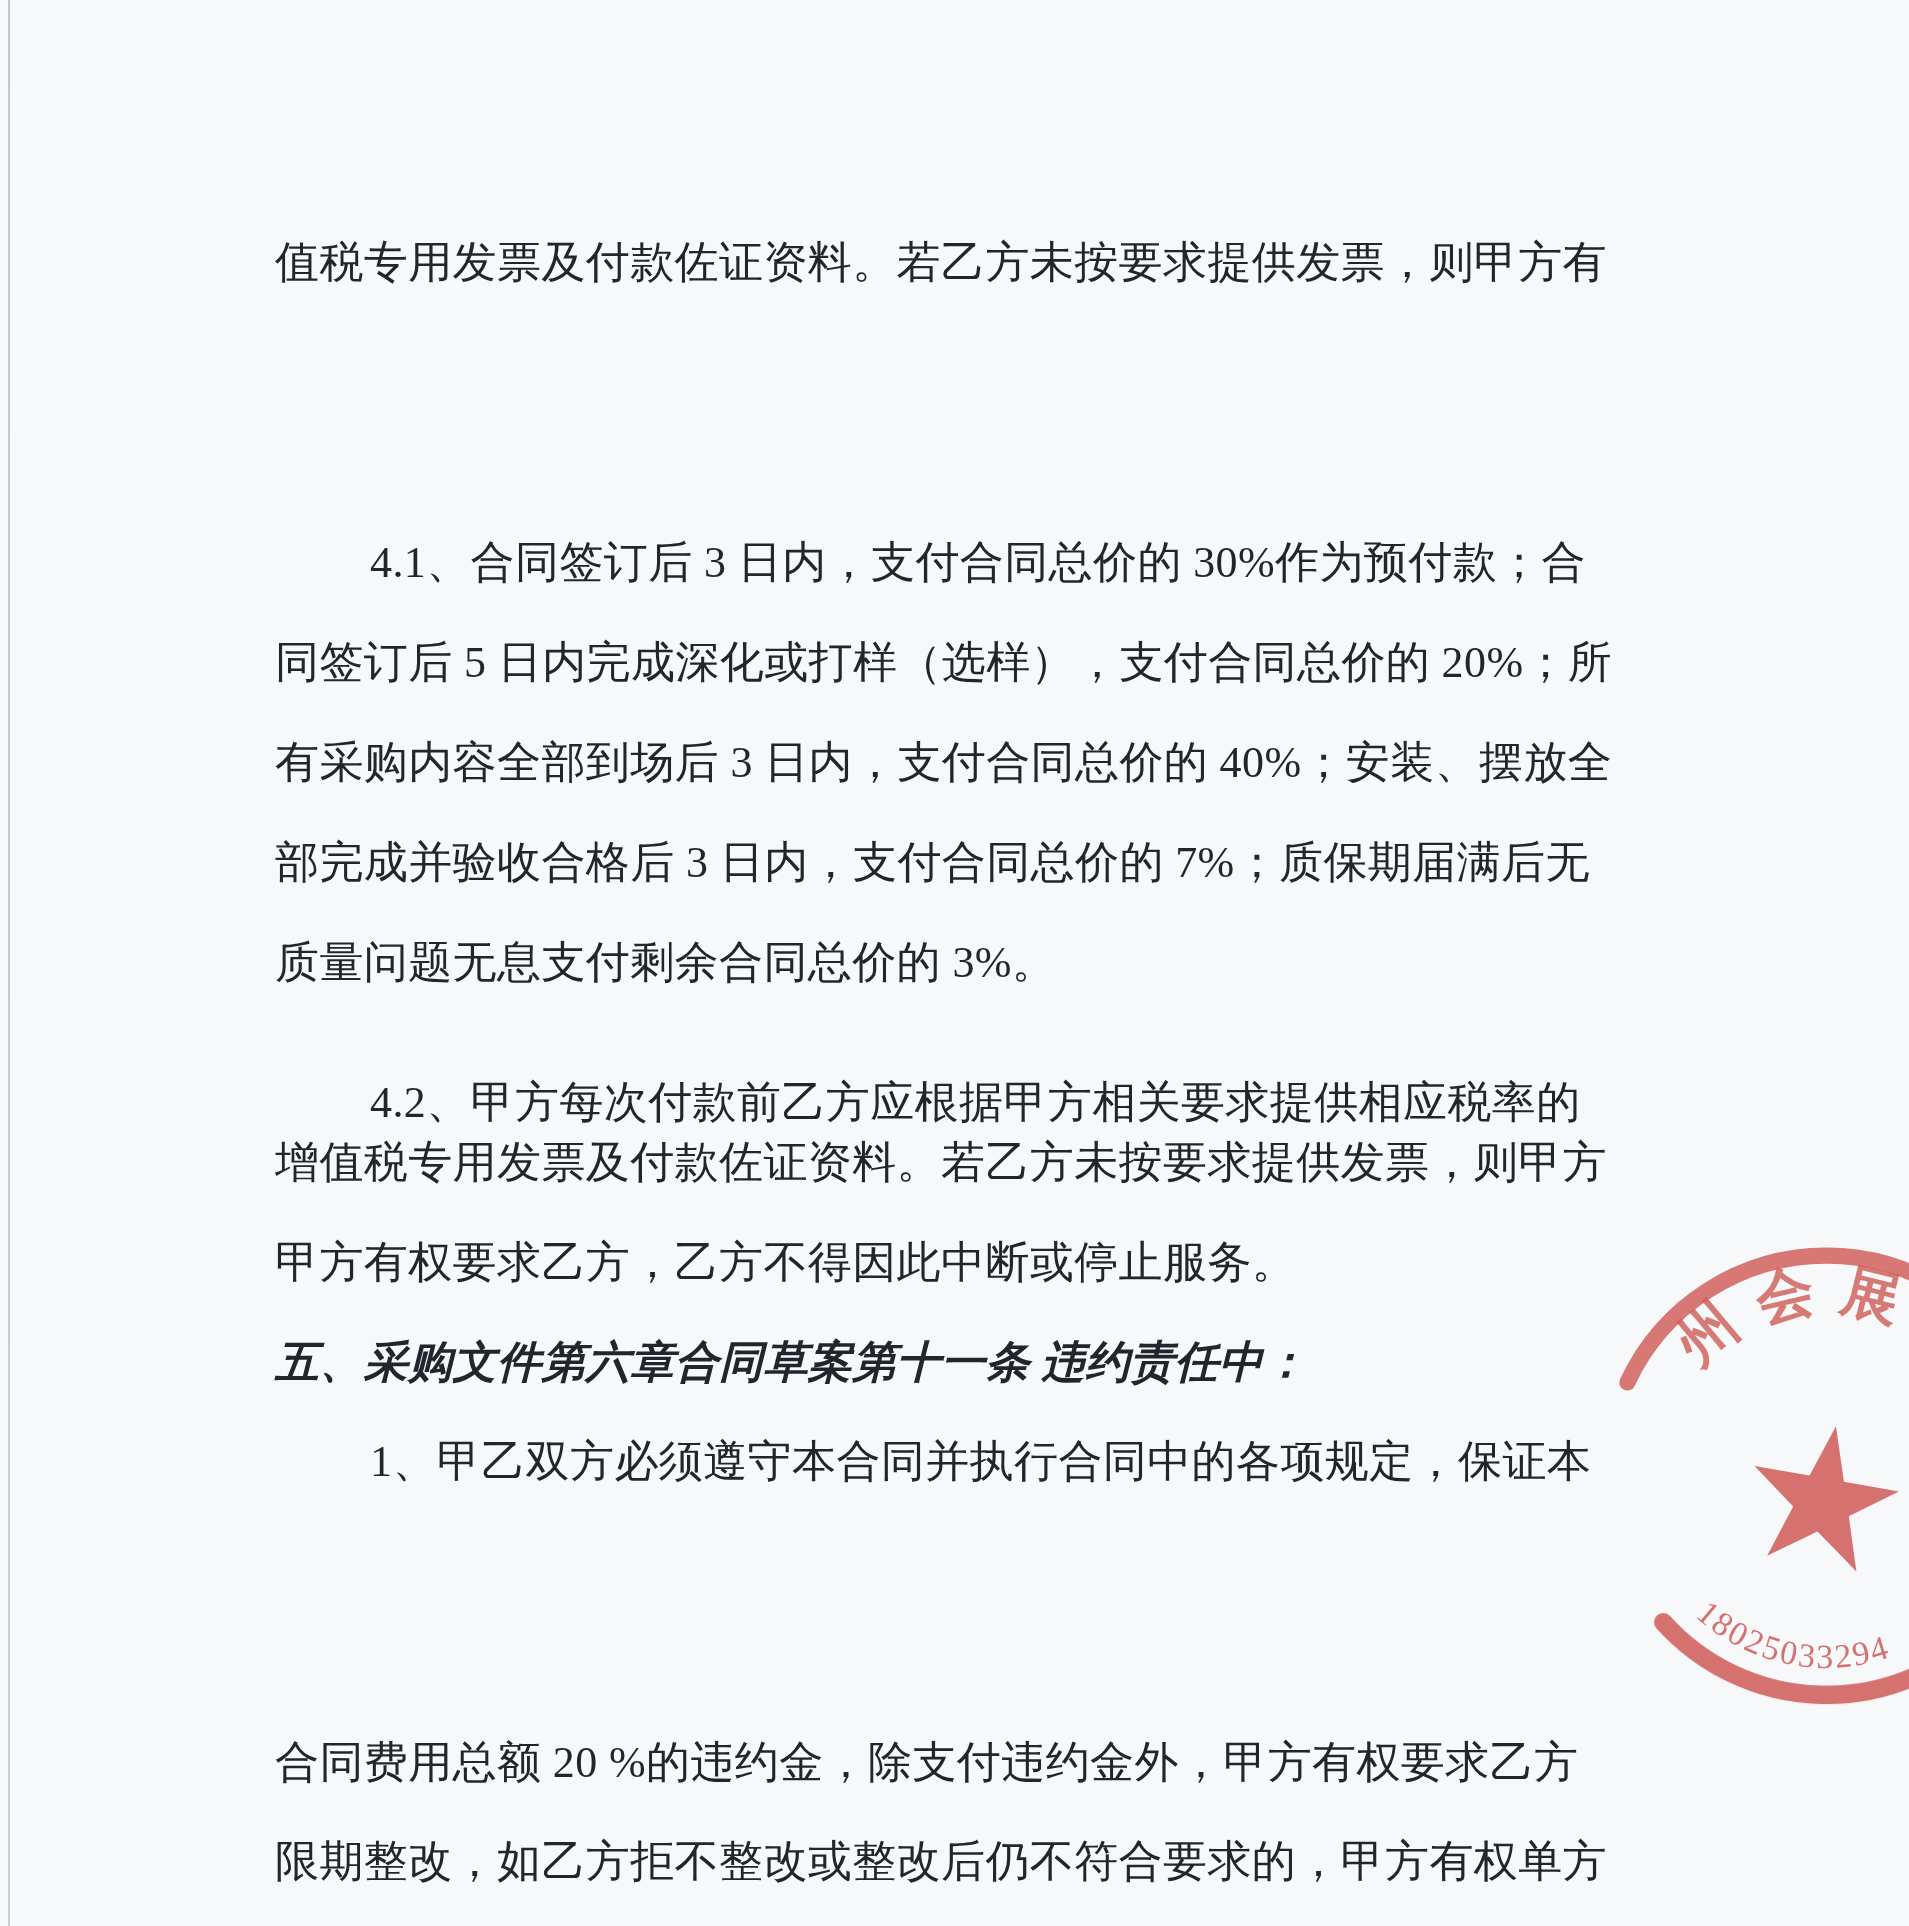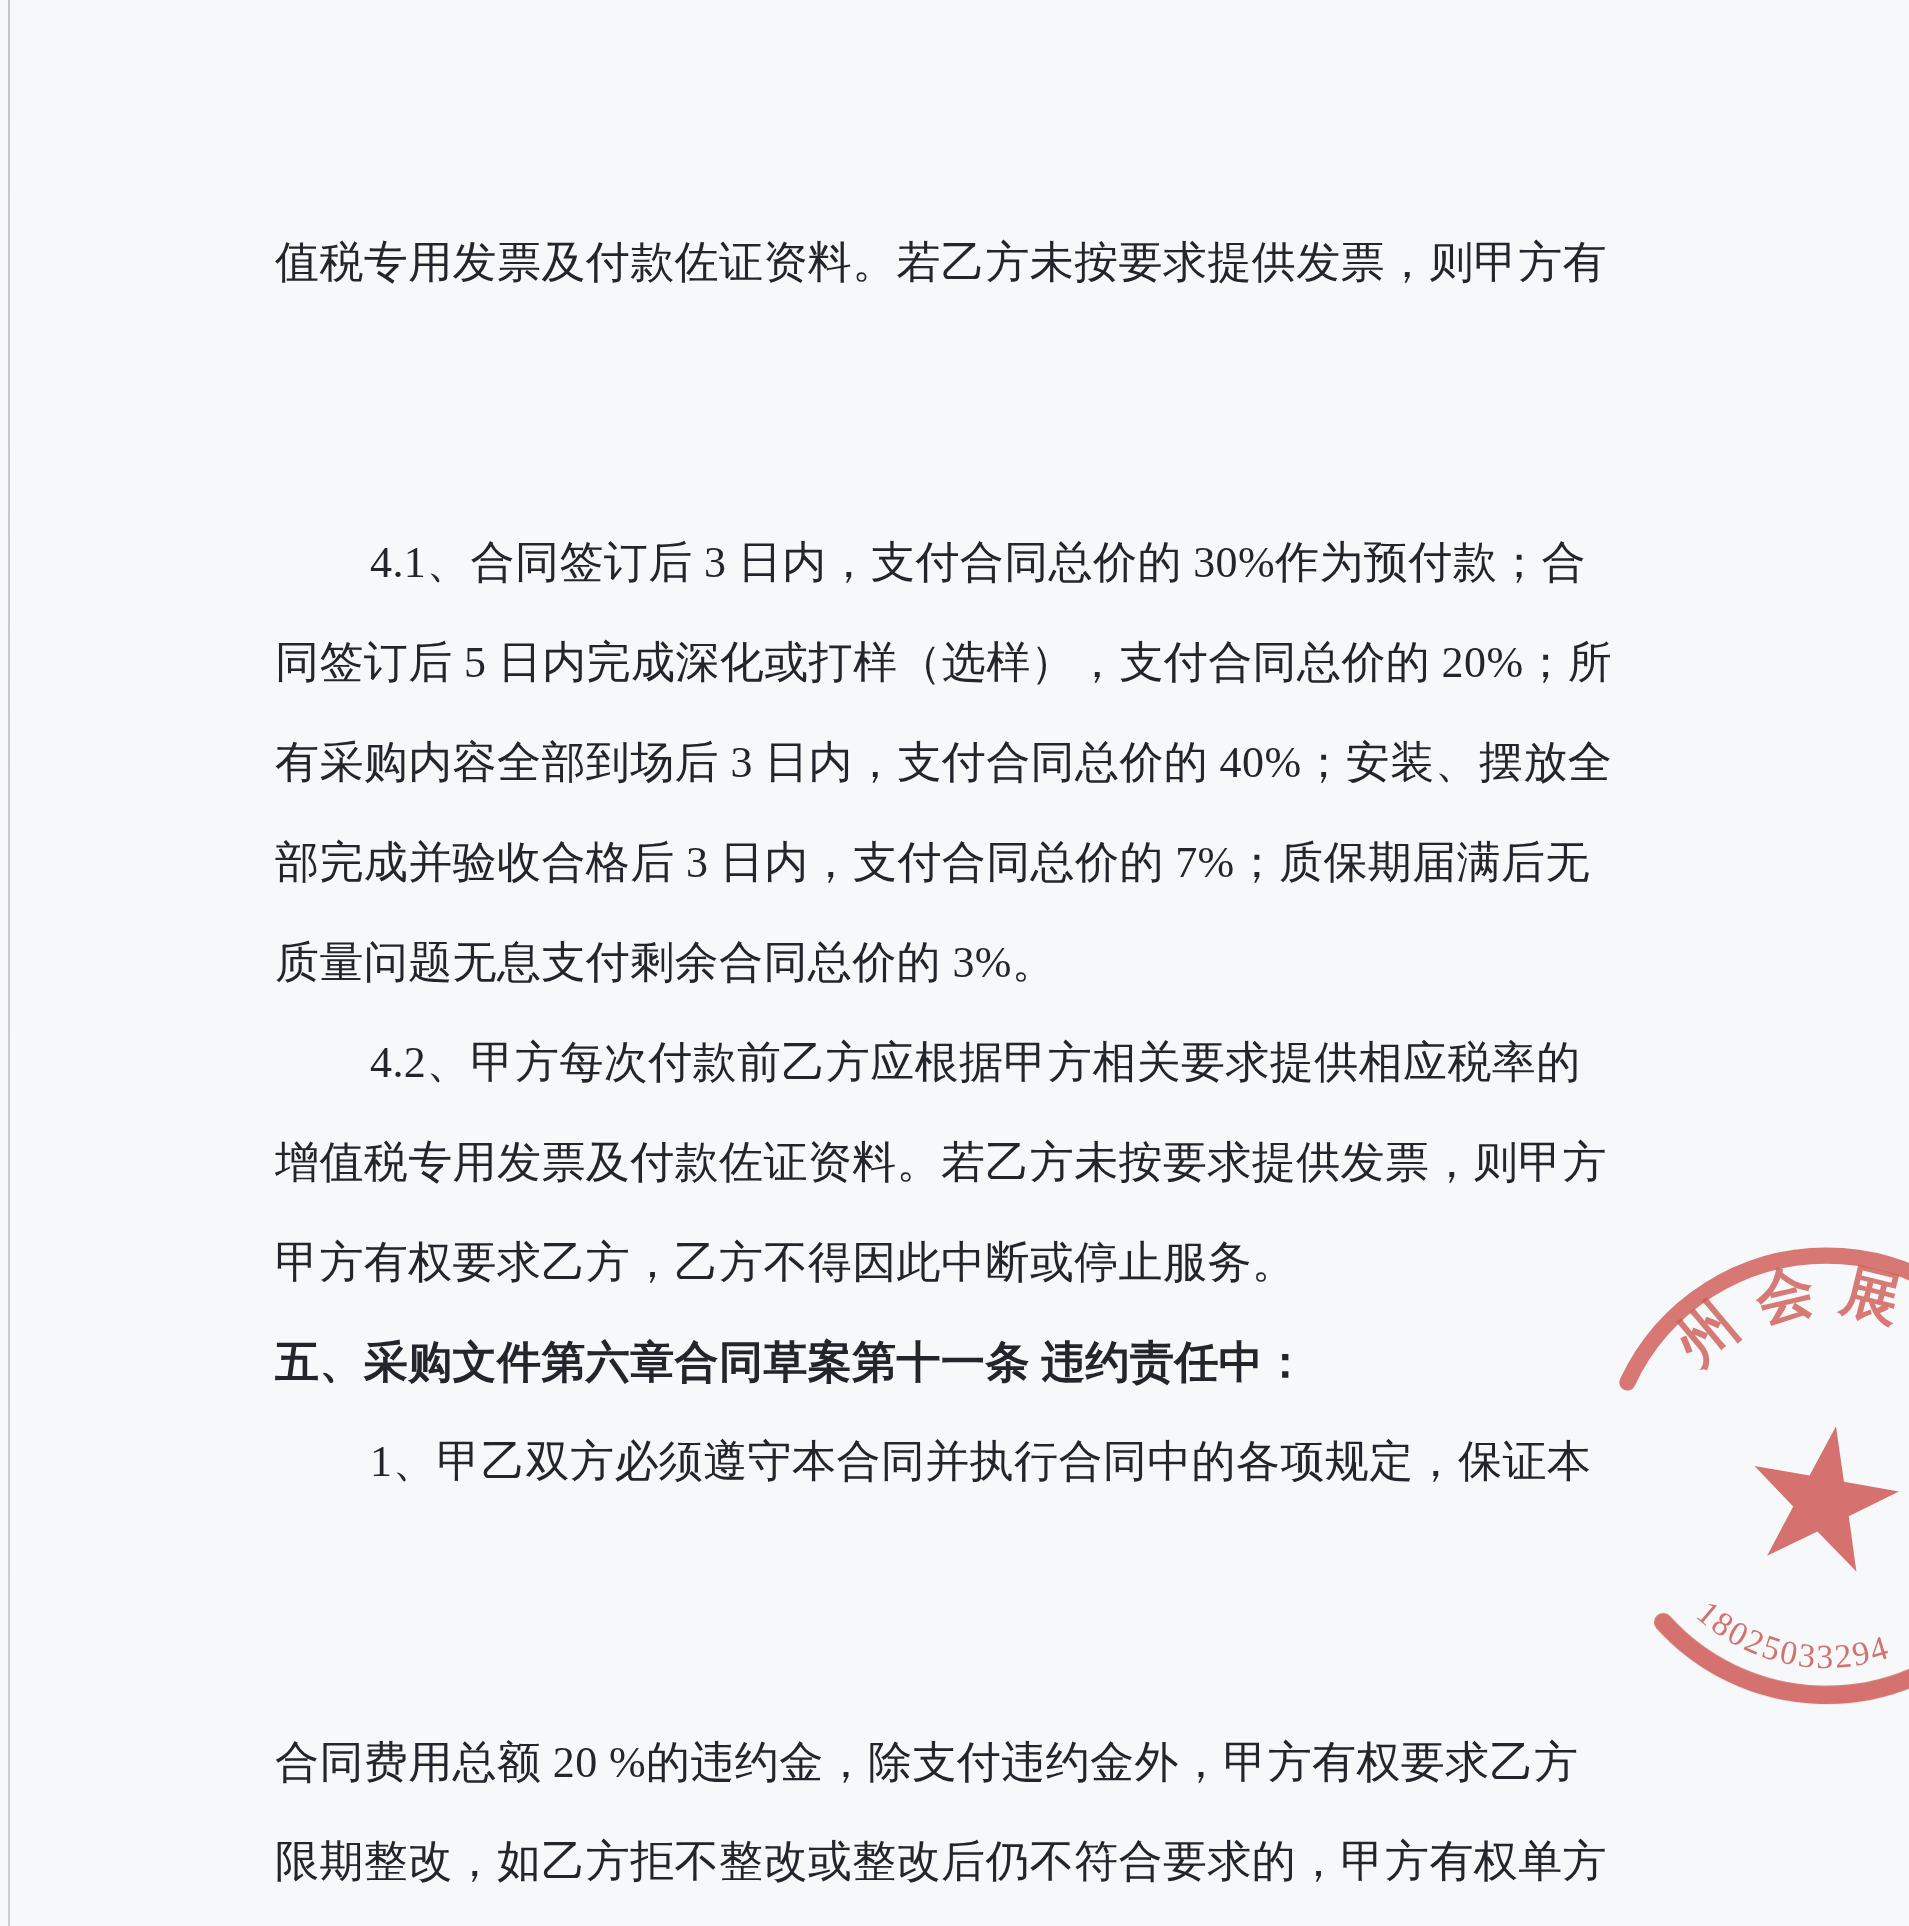--- a/index.html
+++ b/index.html
@@ -18,23 +18,23 @@
   .scan-line-left{
     position:absolute;left:7.7px;top:0;width:1.9px;height:2581px;
     background:linear-gradient(to bottom, rgba(150,156,168,.55) 0%, rgba(150,156,168,.45) 80%, rgba(150,156,168,0) 100%);
   }
   
   .line{
     position:absolute;left:275px;height:100px;display:flex;align-items:center;
     font-size:44px;color:var(--ink);white-space:pre;letter-spacing:0.4px;
   }
   .ind{left:370px;}
-  .head{font-weight:bold;}
+  .head{font-weight:bold;font-style:italic;}
   .l1{top:212px}.l2{top:312px}.l3{top:412px}.l4{top:512px}.l5{top:612px}
-  .l6{top:712px}.l7{top:812px}.l8{top:912px}.l9{top:1012px}.l10{top:1112px}
+  .l6{top:712px}.l7{top:812px}.l8{top:912px}.l9{top:1052px}.l10{top:1112px}
   .l11{top:1212px}.l12{top:1312px}.l13{top:1411px}.l14{top:1512px}.l15{top:1611px}
   .l16{top:1712px}.l17{top:1811px}.l18{top:1911px}
   
   .seal-svg{position:absolute;left:1522px;top:1194px;width:501px;height:578px;}
   .seal-svg text{font-family:"Liberation Serif","DejaVu Serif",serif;}
 </style>
 </head>
 <body>
 
 <div class="page">

